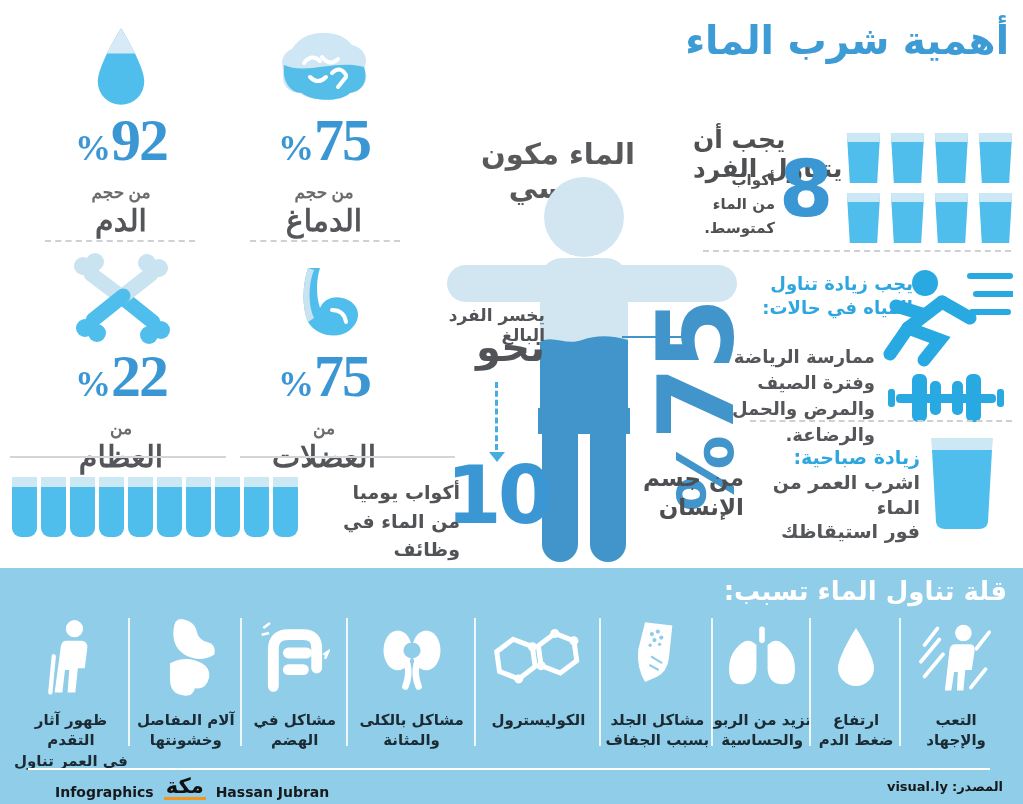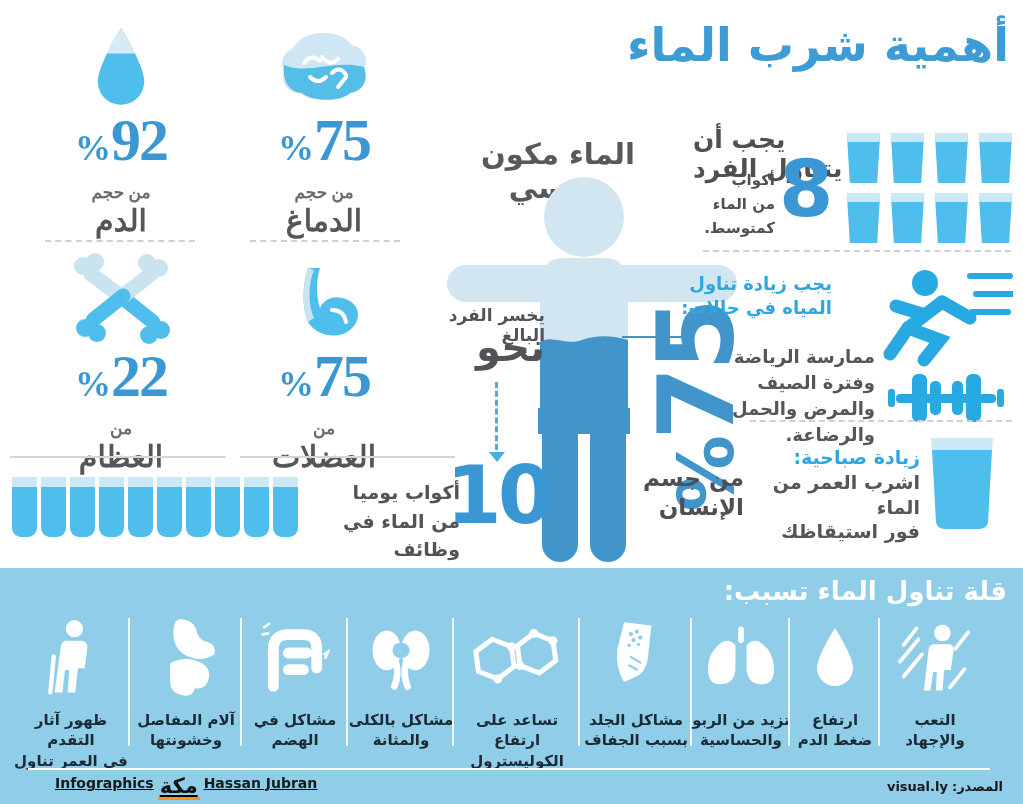--- a/index.html
+++ b/index.html
@@ -4,21 +4,21 @@
 <style>
   html,body{margin:0;padding:0;background:#eee;}
   .canvas{
     position:relative;width:1023px;height:804px;background:#ffffff;overflow:hidden;
     font-family:"DejaVu Sans","Liberation Sans",sans-serif;margin:0 auto;
   }
   .abs{position:absolute;}
   .rtl{direction:rtl;}
 
   
-  .title{top:18px;right:14px;font-size:46px;font-weight:bold;color:#3D9BD5;letter-spacing:-1px;}
+  .title{top:18px;right:14px;font-size:39px;font-weight:bold;color:#3D9BD5;letter-spacing:-1px;}
 
   
   .stat{width:192px;text-align:center;font-family:Liberation Serif, serif;}
   .stat .icon-box{height:92px;display:flex;align-items:flex-end;justify-content:center;}
   .stat .numrow{direction:ltr;font-size:60px;line-height:64px;font-weight:bold;color:#3B97D3;letter-spacing:-2px;}
   .stat .numrow .pct{font-size:36px;font-weight:600;letter-spacing:0;}
   .stat .sub{font-size:17px;font-weight:bold;color:#6A6C6E;margin-top:2px;}
   .stat .name{font-size:30px;font-weight:bold;color:#54565A;margin-top:0px;}
 
   .sep{border-top:2px solid #d4d5d6;height:0;}
@@ -45,39 +45,39 @@
 
   
   .cups8-head{left:693px;top:125px;width:152px;text-align:left;font-size:25px;font-weight:bold;color:#4E5052;}
   .big8{left:779px;top:148px;font-size:78px;line-height:82px;font-weight:bold;color:#3B97D3;}
   .cups8-lines{left:693px;top:168px;width:82px;text-align:right;font-size:15px;line-height:1.6;font-weight:bold;color:#4E5052;}
   .cups8-grid{left:845px;top:133px;display:grid;grid-template-columns:repeat(4,37px);gap:10px 7px;}
   .cup8{width:37px;height:50px;background:#4FBEEC;clip-path:polygon(5% 0,95% 0,87% 100%,13% 100%);position:relative;}
   .cup8::before{content:"";position:absolute;top:0;left:0;right:0;height:9px;background:#CDE8F5;}
 
   
-  .inc-head{left:680px;top:272px;width:152px;text-align:right;font-size:18px;line-height:1.35;font-weight:bold;color:#2EA7E0;}
+  .inc-head{left:761px;top:272px;width:152px;text-align:right;font-size:18px;line-height:1.35;font-weight:bold;color:#2EA7E0;}
   .inc-body{left:723px;top:322px;width:152px;text-align:right;font-size:18px;line-height:1.45;font-weight:bold;color:#54565A;margin-top:22px;}
 
   
   .adv-head{left:738px;top:446px;width:182px;text-align:right;font-size:19px;font-weight:bold;color:#2EA7E0;}
   .adv-body{left:738px;top:470px;width:182px;text-align:right;font-size:19px;line-height:1.3;font-weight:bold;color:#54565A;}
 
   
   .band{left:0;top:568px;width:1023px;height:236px;background:#8FCDE9;}
   .band-heading{right:16px;top:8px;position:absolute;font-size:26px;font-weight:bold;color:#ffffff;}
   .band-items{position:absolute;left:12px;top:44px;width:999px;height:150px;display:flex;}
   .band-item{position:relative;text-align:center;direction:rtl;}
   .band-item:not(:last-child)::after{content:"";position:absolute;right:0;top:6px;height:128px;width:2px;background:rgba(255,255,255,.85);}
   .band-item .icon-box{height:92px;display:flex;align-items:center;justify-content:center;}
   .band-item .lbl{font-size:15px;line-height:1.35;font-weight:bold;color:#1B2A33;margin-top:6px;}
 
   
   .foot-line{left:28px;top:768px;width:962px;height:2px;background:#ffffff;position:absolute;}
-  .foot-left{left:55px;top:775px;display:flex;align-items:flex-start;gap:4px;text-decoration:underline;}
+  .foot-left{left:55px;top:775px;display:flex;align-items:flex-end;gap:10px;}
   .foot-left .txt{font-size:14px;font-weight:bold;color:#17181a;}
   .logo-makkah{font-size:21px;font-weight:bold;color:#101113;border-bottom:3px solid #F7941D;line-height:1.05;padding:0 2px;}
   .foot-right{right:20px;top:779px;direction:rtl;font-size:13px;font-weight:bold;color:#17181a;display:flex;gap:4px;}
 </style>
 </head>
 <body>
 
 <div class="canvas">
 
   <div class="abs title rtl">أهمية شرب الماء</div>
@@ -316,21 +316,21 @@
             <path d="M76,42 l6,-4 -4,9" stroke="#ffffff" stroke-width="3" fill="none"></path>
             <path d="M4,10 l8,-6 M2,18 l9,-2" stroke="#ffffff" stroke-width="3" fill="none"></path>
           </svg>
         </div>
         <div class="lbl">
             <div>مشاكل في</div>
             <div>الهضم</div>
           </div>
       </div>
 
-      <div class="band-item" style="width:106px;">
+      <div class="band-item" style="width:128px;">
         <div class="icon-box">
           <svg width="76" height="74" viewBox="0 0 80 76">
             <ellipse cx="25" cy="30" rx="15" ry="21" fill="#ffffff"></ellipse>
             <ellipse cx="55" cy="30" rx="15" ry="21" fill="#ffffff"></ellipse>
             <circle cx="39" cy="30" r="8" fill="#8FCDE9"></circle>
             <circle cx="41" cy="30" r="8" fill="#8FCDE9"></circle>
             <path d="M35,44 Q38,56 33,68" stroke="#ffffff" stroke-width="7" fill="none" stroke-linecap="round"></path>
             <path d="M45,44 Q42,56 47,68" stroke="#ffffff" stroke-width="7" fill="none" stroke-linecap="round"></path>
           </svg>
         </div>
@@ -352,21 +352,20 @@
                 <circle cx="42" cy="24" r="4.5"></circle>
                   <circle cx="48" cy="44" r="4.5"></circle>
                 <circle cx="24" cy="54" r="4.5"></circle>
                   <circle cx="84" cy="24" r="4.5"></circle>
                 <circle cx="66" cy="14" r="4.5"></circle>
               </g>
             </g>
           </svg>
         </div>
         <div class="lbl">
-            <div>تساعد على ارتفاع</div>
             <div>الكوليسترول</div>
           </div>
       </div>
 
       <div class="band-item" style="width:112px;">
         <div class="icon-box">
           <svg width="58" height="80" viewBox="0 0 68 92">
             <path d="M20,4 L52,8 L48,46 Q46,62 34,68 L20,74 Q10,58 12,36 Z" fill="#ffffff"></path>
             <g fill="#8FCDE9">
               <circle cx="28" cy="18" r="2.5"></circle>

